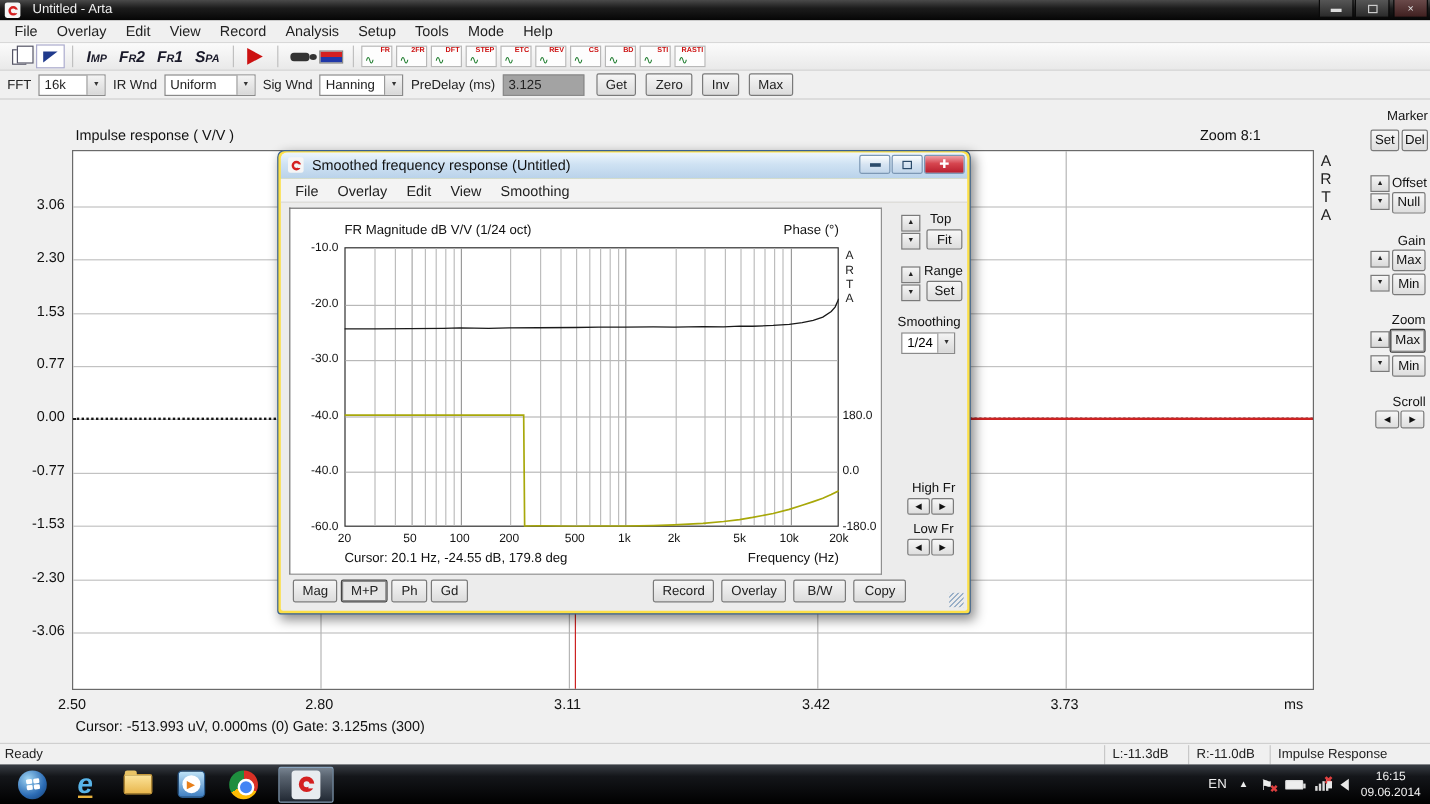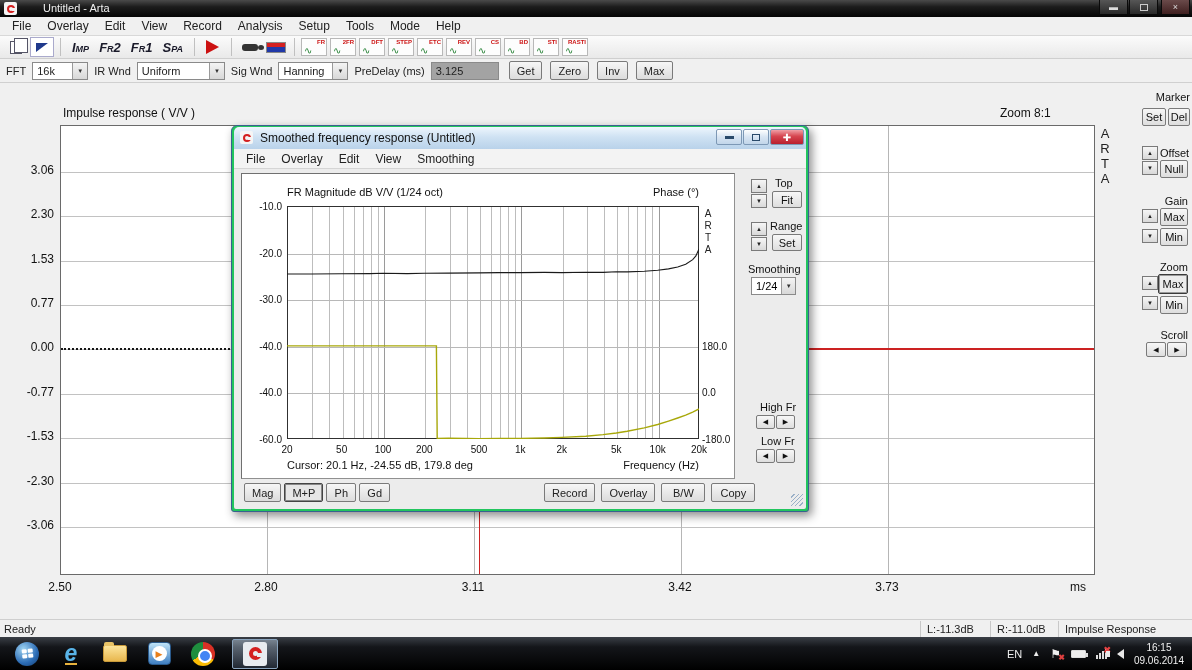--- a/index.html
+++ b/index.html
@@ -3,21 +3,21 @@
 <meta charset="utf-8">
 <style>
   * { margin:0; padding:0; box-sizing:border-box; }
   html,body { width:1192px; height:670px; font-family:"Liberation Sans",sans-serif; }
   #screen { position:relative; width:1192px; height:670px; background:#f0f0f0; overflow:hidden; }
   .abs { position:absolute; }
 
   
   #titlebar { left:0; top:0; width:1192px; height:17px;
     background:linear-gradient(#4a4a4a,#1c1c1c 40%,#050505); color:#fff; }
-  #titlebar .ttl { position:absolute; left:22px; top:2px; font-size:11px; color:#f0f0f0;padding-left:21px; }
+  #titlebar .ttl { position:absolute; left:6px; top:2px; font-size:11px; color:#f0f0f0;padding-left:21px; }
   .app-ico { position:absolute; width:13px; height:13px; background:#f5f5f5; border-radius:2px;
     display:flex; align-items:center; justify-content:center; }
   .app-ico i { width:8px; height:8px; border:2.5px solid #d42020; border-radius:50%; display:block; position:relative; }
   .app-ico i::after { content:""; position:absolute; right:-3px; top:1px; width:4px; height:3px; background:#f5f5f5; }
   .winbtn { position:absolute; top:0; height:15px; width:29px; font-size:9px; color:#ddd;
     background:linear-gradient(#565656,#2a2a2a); border:1px solid #0a0a0a; border-top:none;
     display:flex; align-items:center; justify-content:center; }
   .winbtn.close { background:linear-gradient(#6a4a4a,#402020); }
 
   #menubar { left:0; top:17px; width:1192px; height:19px; background:#f0f0f0; border-bottom:1px solid #d8d8d8;
@@ -65,21 +65,21 @@
 
   
   .side-lbl { position:absolute; font-size:11px; color:#111; }
   .sbtn { position:absolute; font-size:11px; color:#111; background:linear-gradient(#f7f7f7,#dedede);
     border:1px solid #7a7a7a; border-radius:2px; display:flex; align-items:center; justify-content:center; }
   .sbtn.pressed { background:#ececec; border:1px solid #3a3a3a; box-shadow:inset 0 0 0 1px #9a9a9a; }
   .spinb { position:absolute; width:16px; height:14px; font-size:6px; color:#222; background:linear-gradient(#f6f6f6,#d9d9d9);
     border:1px solid #7a7a7a; display:flex; align-items:center; justify-content:center; }
 
   
-  #dialog { left:231px; top:125px; width:578px; height:387px; background:#22c55e;
+  #dialog { left:231px; top:125px; width:578px; height:387px; background:#fde047;
     border:1px solid #39618f; border-radius:6px 6px 3px 3px; box-shadow:3px 4px 10px rgba(0,0,0,.45); }
   #dlg-title { position:absolute; left:2px; top:1px; right:2px; height:22px;
     background:linear-gradient(#eef6fd,#cfe2f3 45%,#b9d2ea); border-radius:5px 5px 0 0; }
   #dlg-title .ttl { position:absolute; left:26px; top:4px; font-size:12px; color:#111; }
   .dwin { position:absolute; top:2px; height:16px; border:1px solid #7d98b5; border-radius:2px;
     background:linear-gradient(#fdfefe,#d7e4f2 50%,#c2d6ea); display:flex; align-items:center; justify-content:center; }
   .dwin.close { background:linear-gradient(#f0a0a6,#d6454f 45%,#b91f2e); color:#fff; font-size:10px; width:34px; }
   .mini-bar { width:9px; height:3px; background:#2a4a6a; }
   .rest-box { width:8px; height:7px; border:1px solid #2a4a6a; background:transparent; }
   #dlg-menu { position:absolute; left:2px; top:23px; right:2px; height:20px; background:#f3f3f3;
@@ -243,21 +243,21 @@
       </span>
   </div>
 
   <div id="fftbar" class="abs">
     <span>FFT</span>
     <span class="combo" style="width:56px;">
       <span class="val">16k</span>
         <span class="da">▼</span>
       </span>
     <span>IR Wnd</span>
-    <span class="combo" style="width:88px;">
+    <span class="combo" style="width:76px;">
       <span class="val">Uniform</span>
         <span class="da">▼</span>
       </span>
     <span>Sig Wnd</span>
     <span class="combo" style="width:70px;">
       <span class="val">Hanning</span>
         <span class="da">▼</span>
       </span>
     <span>PreDelay (ms)</span>
     <span class="tfield">3.125</span>
@@ -303,20 +303,21 @@
     </div>
   <div id="main-xticks">
       <div class="abs xtick" style="left: 30px; top: 580px;">2.50</div>
       <div class="abs xtick" style="left: 236px; top: 580px;">2.80</div>
       <div class="abs xtick" style="left: 443px; top: 580px;">3.11</div>
       <div class="abs xtick" style="left: 650px; top: 580px;">3.42</div>
       <div class="abs xtick" style="left: 857px; top: 580px;">3.73</div>
     </div>
   <div class="abs" style="left:1070px;top:580px;font-size:12px;color:#111;">ms</div>
   <div class="abs arta-vert" style="left:1098px;top:126px;">A<br>R<br>T<br>A</div>
+  <div class="abs" style="left:63px;top:598px;font-size:12px;color:#111;">Cursor: -513.993 uV, 0.000ms (0)  Gate: 3.125ms (300)</div>
 
   <div>
     <span class="side-lbl" style="left:1146px;top:91px;width:44px;text-align:right;">Marker</span>
     <span class="sbtn" style="left:1142px;top:108px;width:24px;height:18px;">Set</span>
     <span class="sbtn" style="left:1168px;top:108px;width:22px;height:18px;">Del</span>
 
     <span class="spinb" style="left:1142px;top:146px;">▲</span>
     <span class="spinb" style="left:1142px;top:161px;">▼</span>
     <span class="side-lbl" style="left:1160px;top:147px;">Offset</span>
     <span class="sbtn" style="left:1160px;top:160px;width:28px;height:18px;">Null</span>

